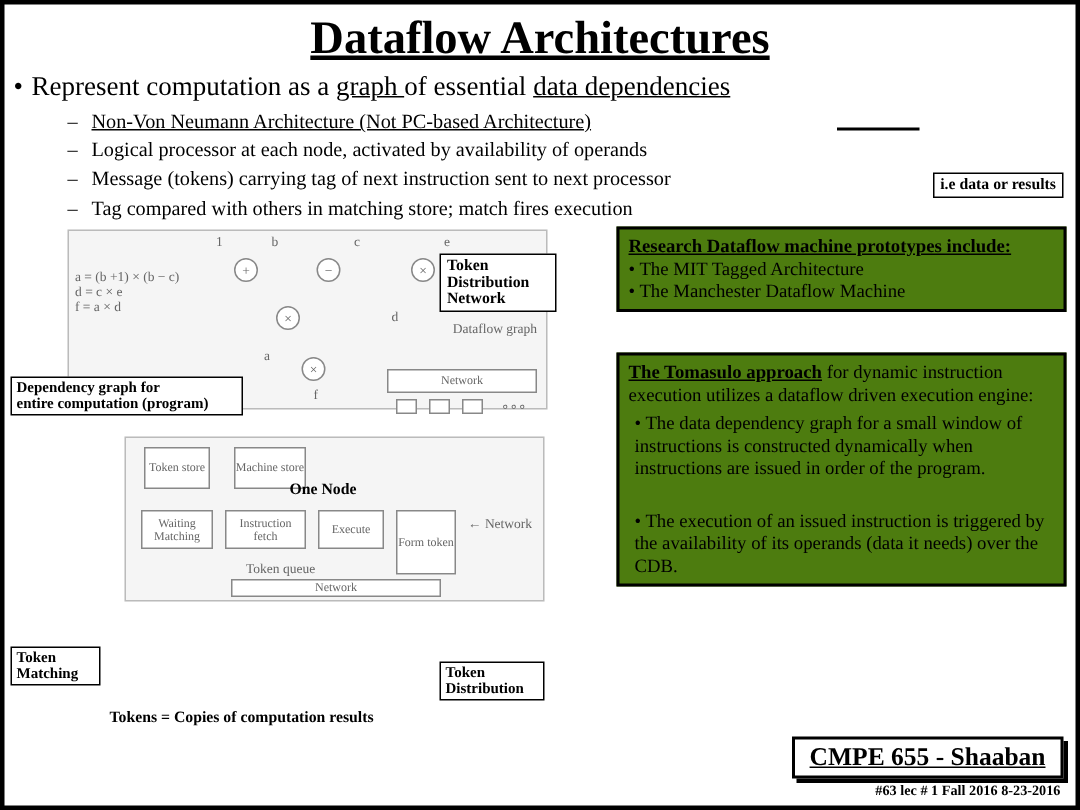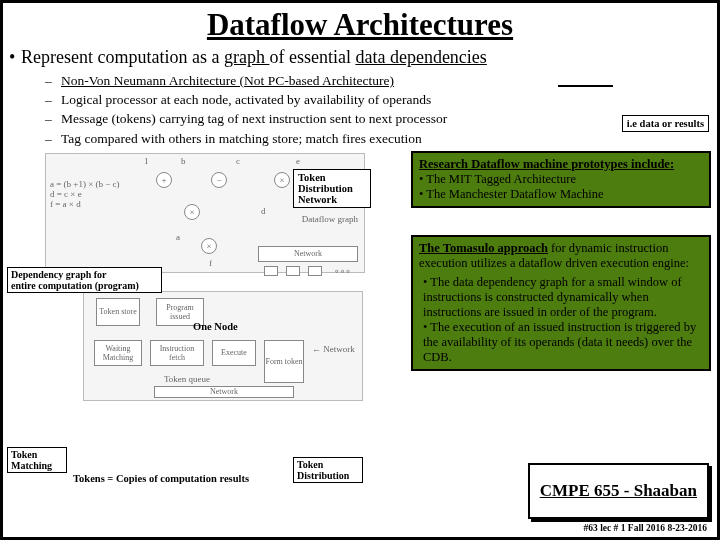--- a/index.html
+++ b/index.html
@@ -71,40 +71,40 @@
   .arrow-line {
     position: absolute;
     background: #000;
     height: 1.5px;
   }
   .footer-course {
     position: absolute;
     right: 8px; bottom: 18px;
     border: 2px solid #000;
     box-shadow: 3px 3px 0 #000;
-    padding: 16px 10px;
+    padding: 2px 10px;
     font-size: 17px;
     font-weight: bold;
     background: #fff;
   }
   .footer-meta {
     position: absolute;
     right: 10px; bottom: 4px;
     font-size: 9.5px; font-weight: bold;
   }
   .caption {
     position: absolute;
     font-size: 10.5px;
     font-weight: bold;
   }
   .small-label {
     position: absolute;
     border: 1.5px solid #000;
     font-size: 10px; font-weight: bold;
-    padding: 1px 3px; background: #fff; margin-top: 16px;
+    padding: 1px 3px; background: #fff;
   }
 </style>
 </head>
 <body>
 
 <div class="title">Dataflow Architectures</div>
 
 <div class="bullet1">
   <span>Represent computation as a </span><span class="u">graph </span><span>of essential </span><span class="u">data dependencies</span>
 </div>
@@ -147,21 +147,21 @@
     <div class="sq" style="left:262px; top:112px; width:14px; height:10px;"></div>
     <span class="lbl" style="left:288px; top:112px;">∘∘∘</span>
   </div>
 
   <div class="note-box" style="left:290px; top:18px; width:78px; white-space:pre-line; line-height:1.05;">Token
 Distribution
 Network</div>
 
   <div class="diagram-box" style="left:80px; top:140px; width:280px; height:110px;">
     <div class="sq" style="left:12px; top:6px; width:44px; height:28px;">Token store</div>
-    <div class="sq" style="left:72px; top:6px; width:48px; height:28px;">Program issued</div>
+    <div class="sq" style="left:72px; top:6px; width:48px; height:28px;">Machine store</div>
     <div class="sq" style="left:10px; top:48px; width:48px; height:26px;">Waiting Matching</div>
     <div class="sq" style="left:66px; top:48px; width:54px; height:26px;">Instruction fetch</div>
     <div class="sq" style="left:128px; top:48px; width:44px; height:26px;">Execute</div>
     <div class="sq" style="left:180px; top:48px; width:40px; height:43px;">Form token</div>
     <span class="lbl" style="left:228px; top:52px;">← Network</span>
     <span class="lbl" style="left:80px; top:82px;">Token queue</span>
     <div class="sq" style="left:70px; top:94px; width:140px; height:12px;">Network</div>
   </div>
   <div class="caption" style="left:190px; top:170px;">One Node</div>
 
@@ -170,21 +170,21 @@
 
   <div class="right-panel" style="left:408px; top:0px; width:300px;">
     <div class="h" style="display:inline;">Research  Dataflow machine prototypes include:</div>
     <div>• The MIT Tagged Architecture</div>
     <div>• The Manchester Dataflow Machine</div>
   </div>
 
   <div class="right-panel" style="left:408px; top:84px; width:300px;">
     <span class="h">The Tomasulo approach</span><span> for dynamic instruction execution utilizes a dataflow driven execution engine:</span>
     <div style="margin-top:4px; padding-left:4px;">• The data dependency graph  for a small window of instructions is constructed dynamically when instructions are issued in order of the program.</div>
-    <div style="margin-top:0; padding-left:4px;">• The execution of an issued instruction is triggered by the availability of its operands (data it needs) over the CDB.</div>
+    <div style="margin-top:20px; padding-left:4px;">• The execution of an issued instruction is triggered by the availability of its operands (data it needs) over the CDB.</div>
   </div>
 
   <div class="small-label" style="left:4px; top:280px; width:60px; white-space:pre-line; line-height:1.1;">Token
 Matching</div>
   <div class="caption" style="left:70px; top:322px;">Tokens = Copies of computation results</div>
   <div class="small-label" style="left:290px; top:290px; width:70px; white-space:pre-line; line-height:1.1;">Token
 Distribution</div>
 
 </div>
 

